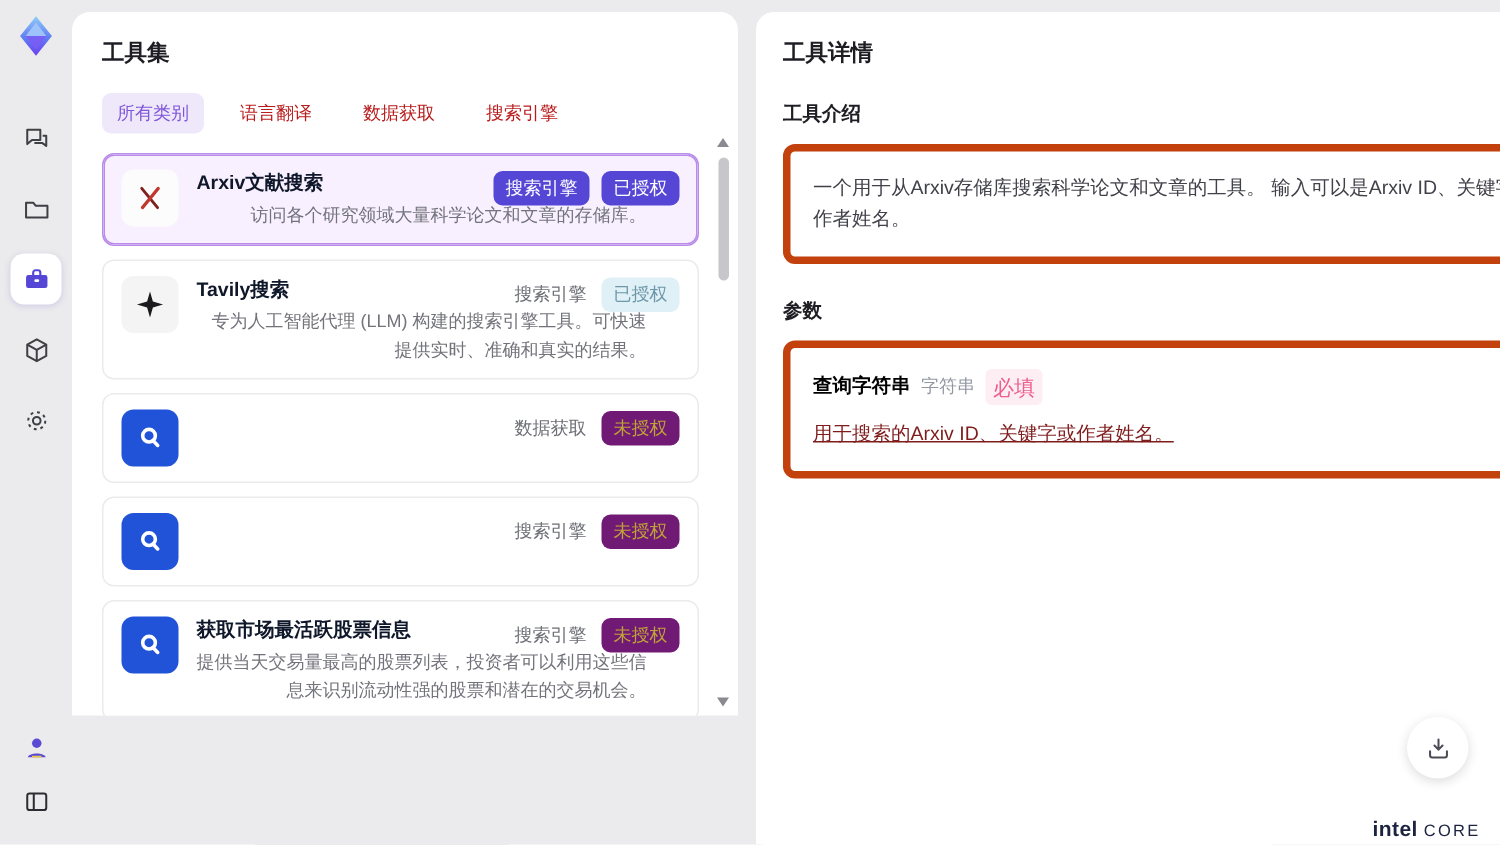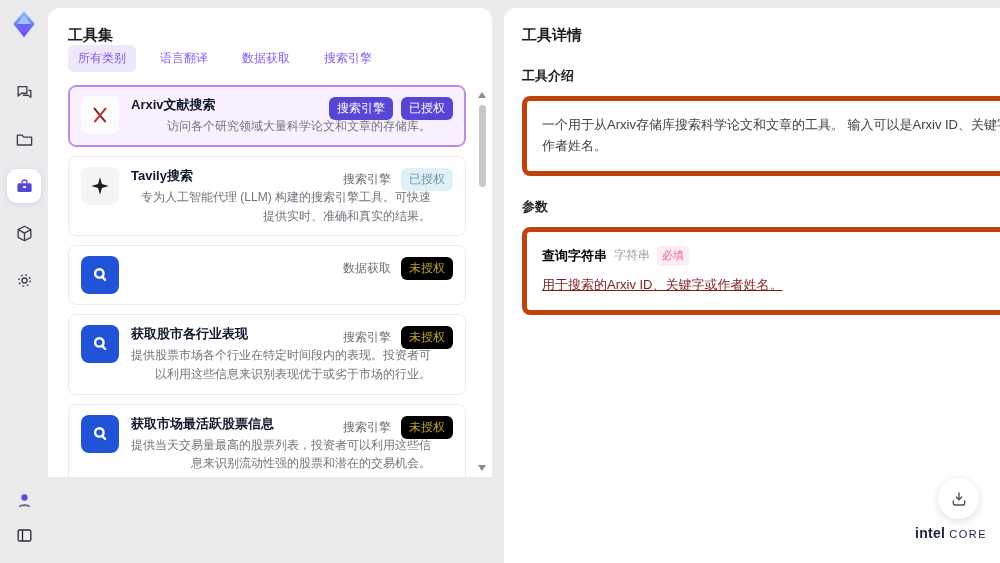--- a/index.html
+++ b/index.html
@@ -14,56 +14,56 @@
   .logo{width:30px;height:30px;margin-top:9px;}
   .nav{display:flex;flex-direction:column;align-items:center;margin-top:36px;gap:13px;}
   .nav-item{width:34px;height:34px;display:flex;align-items:center;justify-content:center;border-radius:9px;cursor:pointer;}
   .nav-item svg{width:19px;height:19px;}
   .nav-item.active{background:#ffffff;box-shadow:0 1px 4px rgba(80,60,200,.18);}
   .sidebar-bottom{margin-top:auto;display:flex;flex-direction:column;align-items:center;gap:12px;margin-bottom:14px;}
   .sidebar-bottom svg{width:19px;height:19px;}
   
   .list-panel{position:absolute;left:48px;top:8px;width:444px;height:469px;background:#fff;border-radius:12px 12px 0 0;box-sizing:border-box;padding:18px 26px 0 20px;overflow:hidden;}
   .panel-title{font-size:15px;font-weight:bold;color:#1d1d23;}
-  .tabs{display:flex;gap:14px;align-items:center;}
-  .tab{font-size:12px;color:#8b5cf6;padding:5px 10px;border-radius:6px;cursor:pointer;white-space:nowrap;}
+  .tabs{display:flex;gap:14px;margin-top:17px;align-items:center;}
+  .tab{font-size:12px;color:#b91c1c;padding:5px 10px;border-radius:6px;cursor:pointer;white-space:nowrap;}
   .tab.active{background:#efe8fb;color:#7e57d9;}
   .tool-list{margin-top:13px;}
   .tool-card{position:relative;display:flex;gap:12px;border:1px solid #ebebee;border-radius:8px;padding:10px 12px;margin-bottom:9px;background:#fff;}
   .tool-card.selected{background:#f8f0fe;border-color:#b88ce8;box-shadow:0 0 0 1px #b88ce8 inset;}
   .tool-icon{width:38px;height:38px;border-radius:8px;flex:0 0 38px;display:flex;align-items:center;justify-content:center;}
   .tool-icon svg{width:22px;height:22px;}
   .tool-text{width:300px;}
   .tool-name{font-size:13px;font-weight:bold;color:#0f172a;line-height:1.4;}
   .tool-desc{font-size:12px;color:#73737c;line-height:1.55;margin-top:3px;text-align:right;}
   .badges{position:absolute;top:11px;right:12px;display:flex;gap:8px;align-items:center;}
   .badge{font-size:12px;padding:3px 8px;border-radius:6px;white-space:nowrap;}
   .badge.cat{color:#6d6f76;padding:3px 2px;}
   .badge.auth-yes{background:#dff0f7;color:#6e97a8;}
-  .badge.auth-no{background:#000000;color:#c0a236;}
+  .badge.auth-no{background:#701a75;color:#c0a236;}
   .tool-card.selected .badge{background:#5546d6;color:#fff;padding:3px 8px;}
   
   .scrollbar{position:absolute;right:5px;top:84px;bottom:6px;width:10px;}
   .sb-arrow{width:0;height:0;border-left:4px solid transparent;border-right:4px solid transparent;margin:0 auto;}
   .sb-arrow.up{border-bottom:6px solid #8a8a90;}
   .sb-arrow.down{border-top:6px solid #8a8a90;position:absolute;bottom:0;left:1px;}
   .sb-thumb{width:7px;height:82px;background:#c6c6cb;border-radius:4px;margin:7px auto 0;}
   
   .details-panel{position:absolute;left:504px;top:8px;width:564px;height:555px;background:#fff;border-radius:12px 0 0 0;box-sizing:border-box;padding:18px 22px 0 18px;}
   .section-heading{font-size:13px;font-weight:bold;color:#1d1d23;margin-top:22px;}
   .info-card{border:5px solid #c2410c;border-radius:8px;padding:14px 15px;margin-top:11px;font-size:13px;color:#41414a;line-height:1.6;background:#fff;}
   .param-line{display:flex;align-items:center;gap:7px;}
   .param-name{font-size:13px;font-weight:bold;color:#000000;}
   .param-type{font-size:12px;color:#9196a1;}
-  .param-required{font-size:11px;color:#ed5f8d;background:#fdeef4;border-radius:4px;padding:1px 5px;}
+  .param-required{font-size:14px;color:#ed5f8d;background:#fdeef4;border-radius:4px;padding:1px 5px;}
   .param-desc{font-size:13px;color:#7f1d1d;margin-top:9px;text-decoration:underline;}
   
   .download-btn{position:absolute;right:21px;bottom:44px;width:41px;height:41px;border-radius:50%;background:#fff;box-shadow:0 2px 8px rgba(0,0,0,.14);display:flex;align-items:center;justify-content:center;cursor:pointer;}
   .download-btn svg{width:18px;height:18px;}
-  .intel-logo{position:absolute;right:13px;bottom:22px;color:#1c2340;display:flex;align-items:baseline;gap:4px;}
+  .intel-logo{position:absolute;right:13px;bottom:3px;color:#1c2340;display:flex;align-items:baseline;gap:4px;}
   .intel-word{font-size:14px;font-weight:bold;letter-spacing:.3px;}
   .intel-core{font-size:11px;letter-spacing:1.5px;}
 </style>
 </head>
 <body>
 
 <div class="sidebar">
   <div class="logo">
     <svg viewBox="0 0 24 24">
       <defs>
@@ -179,24 +179,20 @@
       <span class="badge auth-no">未授权</span>
     </div>
   </div>
       <div class="tool-card">
     <div class="tool-icon" style="background: rgb(33, 83, 216);">
           <svg viewBox="0 0 24 24" fill="none">
             <circle cx="11.3" cy="10.3" r="4.6" stroke="#ffffff" stroke-width="2.6"></circle>
             <path d="M14.2 13.8l3.4 3.6" stroke="#ffffff" stroke-width="2.6" stroke-linecap="round"></path>
           </svg>
         </div>
-    <div class="tool-text">
-      <div class="tool-name">获取股市各行业表现</div>
-      <div class="tool-desc">提供股票市场各个行业在特定时间段内的表现。投资者可以利用这些信息来识别表现优于或劣于市场的行业。</div>
-    </div>
     <div class="badges">
       <span class="badge cat">搜索引擎</span>
       <span class="badge auth-no">未授权</span>
     </div>
   </div>
       <div class="tool-card">
     <div class="tool-icon" style="background: rgb(33, 83, 216);">
           <svg viewBox="0 0 24 24" fill="none">
             <circle cx="11.3" cy="10.3" r="4.6" stroke="#ffffff" stroke-width="2.6"></circle>
             <path d="M14.2 13.8l3.4 3.6" stroke="#ffffff" stroke-width="2.6" stroke-linecap="round"></path>

